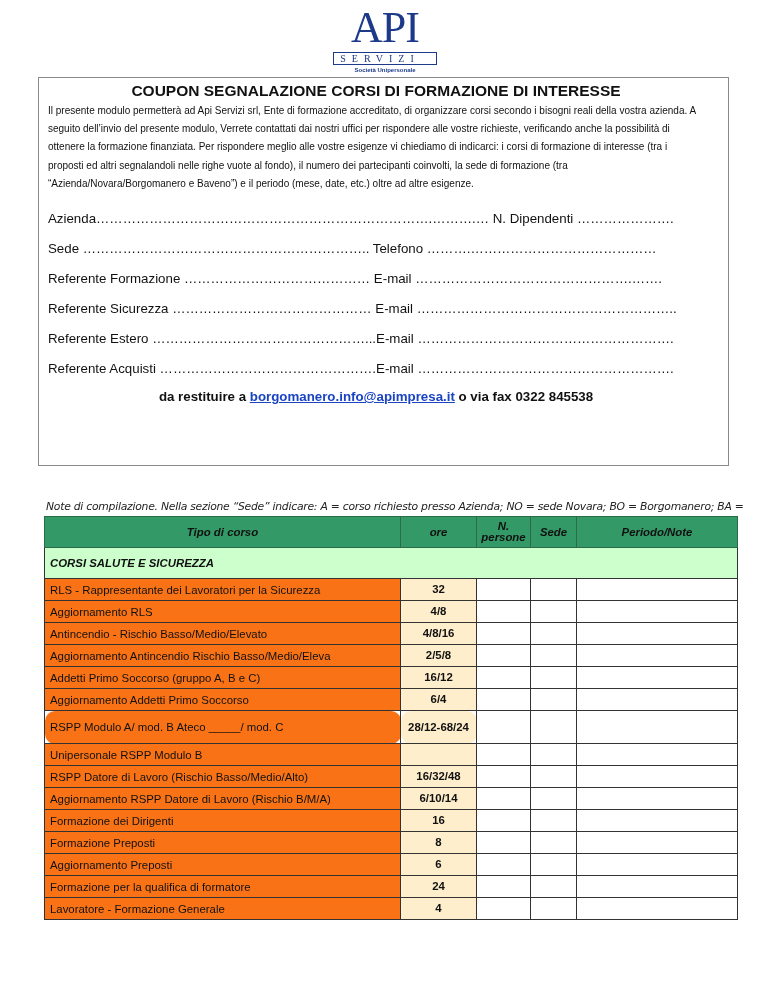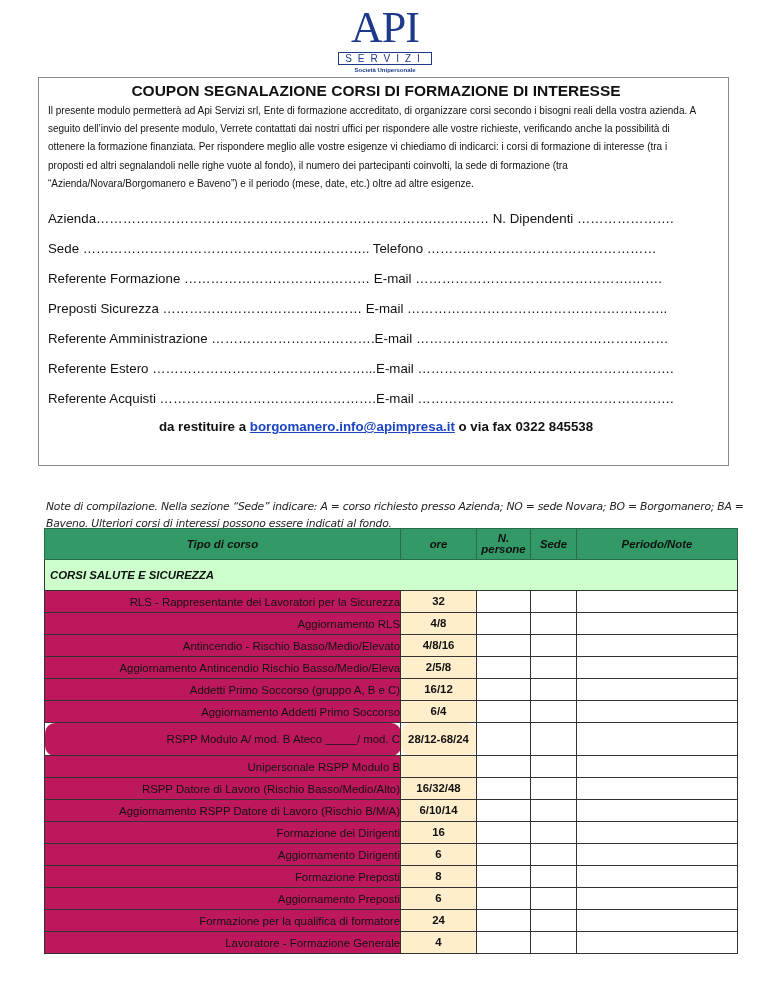--- a/index.html
+++ b/index.html
@@ -1,62 +1,61 @@
 <!DOCTYPE html>
 <html><head>
   <meta charset="utf-8">
   <style>
     * { box-sizing: border-box; margin: 0; padding: 0; }
     html, body { width: 768px; height: 994px; background: #ffffff; overflow: hidden; }
     body { position: relative; font-family: "Liberation Sans", sans-serif; color: #111; }
 
     .logo { position: absolute; left: 330px; top: 8px; width: 110px; height: 62px; text-align: center; }
     .logo .api { font-family: "Liberation Serif", serif; font-size: 44px; line-height: 40px; color: #1d3a8a; letter-spacing: -1px; font-weight: normal; }
-    .logo .servizi { display: inline-block; border: 1.5px solid #1d3a8a; color: #1d3a8a; font-size: 10px; letter-spacing: 6px; padding: 0 5px 0 6px; line-height: 11px; font-family: Liberation Sans, sans-serif; }
+    .logo .servizi { display: inline-block; border: 1.5px solid #1d3a8a; color: #1d3a8a; font-size: 10px; letter-spacing: 6px; padding: 0 16px 0 6px; line-height: 11px; font-family: Liberation Serif, serif; }
     .logo .soc { font-size: 6px; font-weight: bold; color: #1d3a8a; line-height: 8px; }
 
     .coupon { position: absolute; left: 38px; top: 77px; width: 691px; height: 389px; border: 1.5px solid #8a8a8a; padding: 2px 24px 0 9px; }
     .coupon-title { text-align: center; font-weight: bold; font-size: 15.5px; line-height: 20px; margin-top: 1px; }
     .intro { font-size: 10px; line-height: 18.2px; margin-top: 1px; }
     .intro-note { font-size: 11.8px; font-style: italic; line-height: 15px; margin-top: 1px; color: #222; }
     .field-line { font-size: 13.3px; line-height: 16px; margin-top: 14px; white-space: nowrap; overflow: hidden; }
     .field-line.first { margin-top: 18px; }
     .return-line { text-align: center; font-weight: bold; font-size: 13.3px; margin-top: 12px; }
     .return-line a { color: #1a44c2; text-decoration: underline; }
 
     .notes { position: absolute; left: 46px; top: 498px; width: 700px; font-family: "DejaVu Sans", sans-serif; font-style: italic; font-size: 10.8px; line-height: 17px; color: #222; letter-spacing: -0.25px; }
 
-    table.courses { position: absolute; left: 44px; top: 528px; width: 693px; border-collapse: collapse; table-layout: fixed; padding-left: 12px; }
+    table.courses { position: absolute; left: 44px; top: 516px; width: 693px; border-collapse: collapse; table-layout: fixed; padding-left: 12px; }
     table.courses td, table.courses th { border: 1px solid #333; font-size: 11.4px; }
     table.courses th { background: #339966; font-style: italic; font-weight: bold; color: #111; height: 31px; text-align: center; border-color: #2a6b49; }
     th.npers { font-size: 10px; line-height: 11px; }
     .section-row td { background: #ccffcc; height: 31px; font-style: italic; font-weight: bold; font-size: 12px; padding-left: 5px; border-color: #999; }
     .course-row td { height: 22px; }
     .course-row.tall td { height: 33px; border-radius: 10px; }
-    td.cname { background: #be185d; padding-left: 5px; white-space: nowrap; overflow: hidden; text-align: right; }
+    td.cname { background: #f97316; padding-left: 5px; white-space: nowrap; overflow: hidden; }
     td.ore { background: #ffeecc; text-align: center; font-weight: bold; line-height: 13px; }
     td.blank { background: #ffffff; }
   </style>
 </head>
 <body>
 
 <div class="logo">
   <div class="api">API</div>
   <div class="servizi">SERVIZI</div>
   <div class="soc">Società Unipersonale</div>
 </div>
 
 <div class="coupon">
   <div class="coupon-title">COUPON SEGNALAZIONE CORSI DI FORMAZIONE DI INTERESSE</div>
   <div class="intro">Il presente modulo permetterà ad Api Servizi srl, Ente di formazione accreditato, di organizzare corsi secondo i bisogni reali della vostra azienda. A seguito dell’invio del presente modulo, Verrete contattati dai nostri uffici per rispondere alle vostre richieste, verificando anche la possibilità di ottenere la formazione finanziata. Per rispondere meglio alle vostre esigenze vi chiediamo di indicarci: i corsi di formazione di interesse (tra i proposti ed altri segnalandoli nelle righe vuote al fondo), il numero dei partecipanti coinvolti, la sede di formazione (tra “Azienda/Novara/Borgomanero e Baveno”) e il periodo (mese, date, etc.) oltre ad altre esigenze.</div>
   <div class="field-line first">Azienda………………………………………………………………….……….… N. Dipendenti ………………….</div>
   <div class="field-line">Sede ……………………………………………………….. Telefono ……….……………………………………</div>
   <div class="field-line">Referente Formazione …………………………………… E-mail ………………………………………….…….</div>
-  <div class="field-line">Preposti Sicurezza ……………………………………… E-mail …………………………………………………..</div>
-  <div class="field-line">Referente Amministrazione ……………………………….E-mail …………………………………………………</div>
+  <div class="field-line">Referente Sicurezza ……………………………………… E-mail …………………………………………………..</div>
   <div class="field-line">Referente Estero …………………………………………...E-mail ………………………………………………….</div>
   <div class="field-line">Referente Acquisti ………………………………………….E-mail ………………………………………………….</div>
   <div class="return-line">
     <span>da restituire a </span>
     <a>borgomanero.info@apimpresa.it</a><span> o via fax 0322 845538</span>
   </div>
 </div>
 
 <div class="notes">Note di compilazione. Nella sezione “Sede” indicare: A = corso richiesto presso Azienda; NO = sede Novara; BO = Borgomanero; BA = Baveno. Ulteriori corsi di interessi possono essere indicati al fondo.</div>
 
@@ -152,27 +151,20 @@
         <td class="blank"></td>
       </tr>
       <tr class="course-row">
         <td class="cname">Formazione dei Dirigenti</td>
         <td class="ore">16</td>
         <td class="blank"></td>
         <td class="blank"></td>
         <td class="blank"></td>
       </tr>
       <tr class="course-row">
-        <td class="cname">Aggiornamento Dirigenti</td>
-        <td class="ore">6</td>
-        <td class="blank"></td>
-        <td class="blank"></td>
-        <td class="blank"></td>
-      </tr>
-      <tr class="course-row">
         <td class="cname">Formazione Preposti</td>
         <td class="ore">8</td>
         <td class="blank"></td>
         <td class="blank"></td>
         <td class="blank"></td>
       </tr>
       <tr class="course-row">
         <td class="cname">Aggiornamento Preposti</td>
         <td class="ore">6</td>
         <td class="blank"></td>

